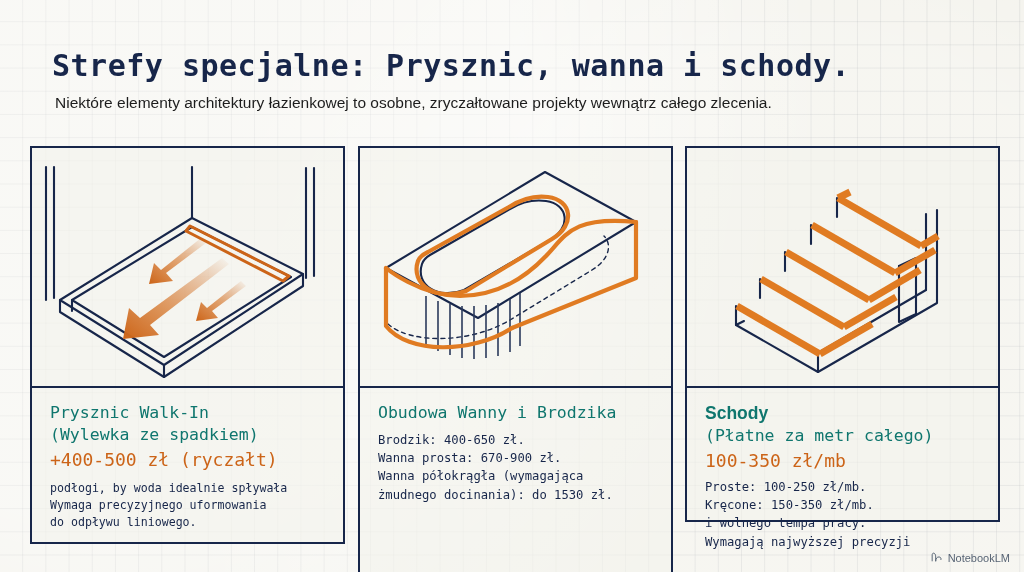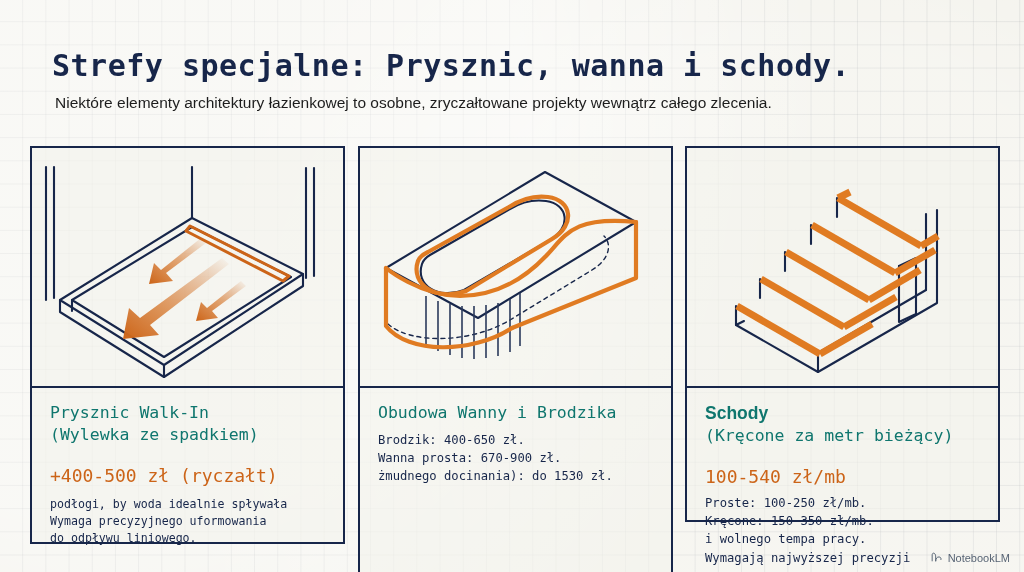--- a/index.html
+++ b/index.html
@@ -59,21 +59,21 @@
 
   .body{position:absolute;left:0;right:0;top:240px;bottom:0;padding:14px 16px 0 18px;box-sizing:border-box;}
 
   .c-head{
     font-family:"DejaVu Sans Mono",monospace;
     font-size:16.5px;color:#0f766e;line-height:1.32;white-space:nowrap;
   }
   .c-head.sans{font-family:"Liberation Sans",sans-serif;font-size:17.5px;font-weight:600;}
   .c-price{
     font-family:"DejaVu Sans Mono",monospace;
-    font-size:18px;color:#cc6418;margin-top:19px;white-space:nowrap;
+    font-size:18px;color:#cc6418;margin-top:3px;white-space:nowrap;
   }
   .c-price.big{font-size:19px;}
   .c-note{
     font-family:"DejaVu Sans Mono",monospace;
     font-size:11.6px;color:#17264a;line-height:1.5;margin-top:10px;
   }
   .c-note.tight{margin-top:7px;font-size:12.2px;}
   .c-note div{white-space:nowrap;}
 
   .wm{
@@ -184,20 +184,21 @@
           <path d="M58 113 C 50 136 76 154 106 143 L192 91 C 216 77 212 52 188 49 C 173 47 160 52 149 59 L68 104 C 62 107 59 110 58 113 Z"></path>
         </g>
       </svg>
     </div>
     <div class="divider"></div>
     <div class="body">
       <div class="c-head">Obudowa Wanny i Brodzika</div>
       <div class="c-note tight">
         <div>Brodzik: 400-650 zł.</div>
         <div>Wanna prosta: 670-900 zł.</div>
+        <div>Wanna półokrągła (wymagająca</div>
         <div>żmudnego docinania): do 1530 zł.</div>
       </div>
     </div>
   </div>
 
   <div class="card" id="card-2">
     <div class="art">
       <svg viewBox="0 0 311 238" preserveAspectRatio="xMidYMid meet">
         <g fill="none" stroke="#17264a" stroke-width="2.1" stroke-linejoin="round" stroke-linecap="round">
 
@@ -230,22 +231,22 @@
           <path d="M208 125 L248 102"></path>
           <path d="M151 50 L234 98"></path>
           <path d="M234 98 L251 88"></path>
           <path d="M151 50 L163 44"></path>
         </g>
       </svg>
     </div>
     <div class="divider"></div>
     <div class="body">
       <div class="c-head sans">Schody</div>
-      <div class="c-head">(Kręcone za metr bieżący)</div>
-      <div class="c-price">100-540 zł/mb</div>
+      <div class="c-head">(Płatne za metr całego)</div>
+      <div class="c-price">100-350 zł/mb</div>
       <div class="c-note tight">
         <div>Proste: 100-250 zł/mb.</div>
         <div>Kręcone: 150-350 zł/mb.</div>
         <div>i wolnego tempa pracy.</div>
         <div>Wymagają najwyższej precyzji</div>
       </div>
     </div>
   </div>
 
   <div class="wm">

